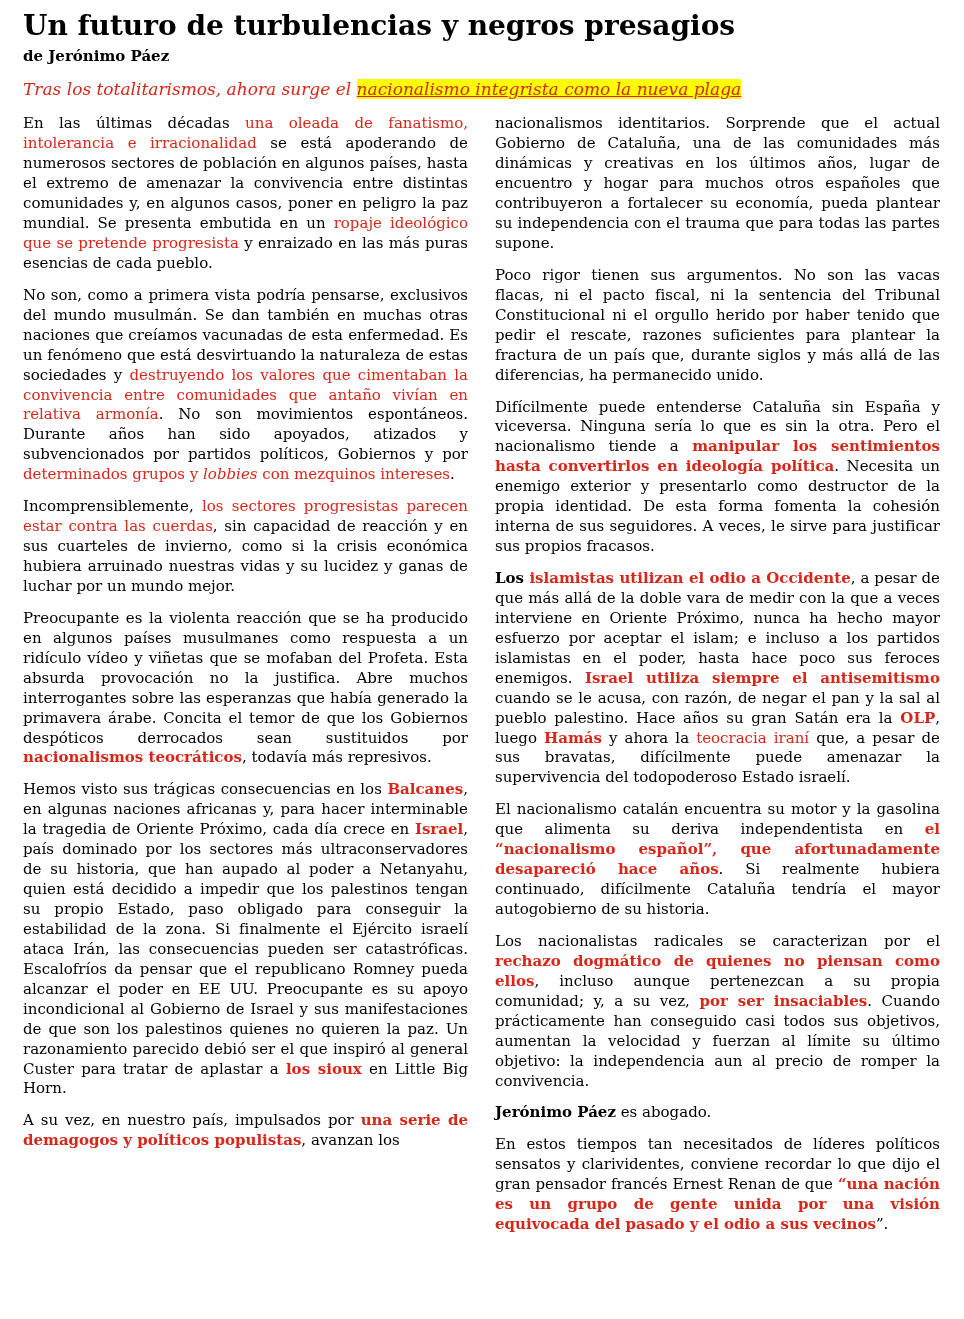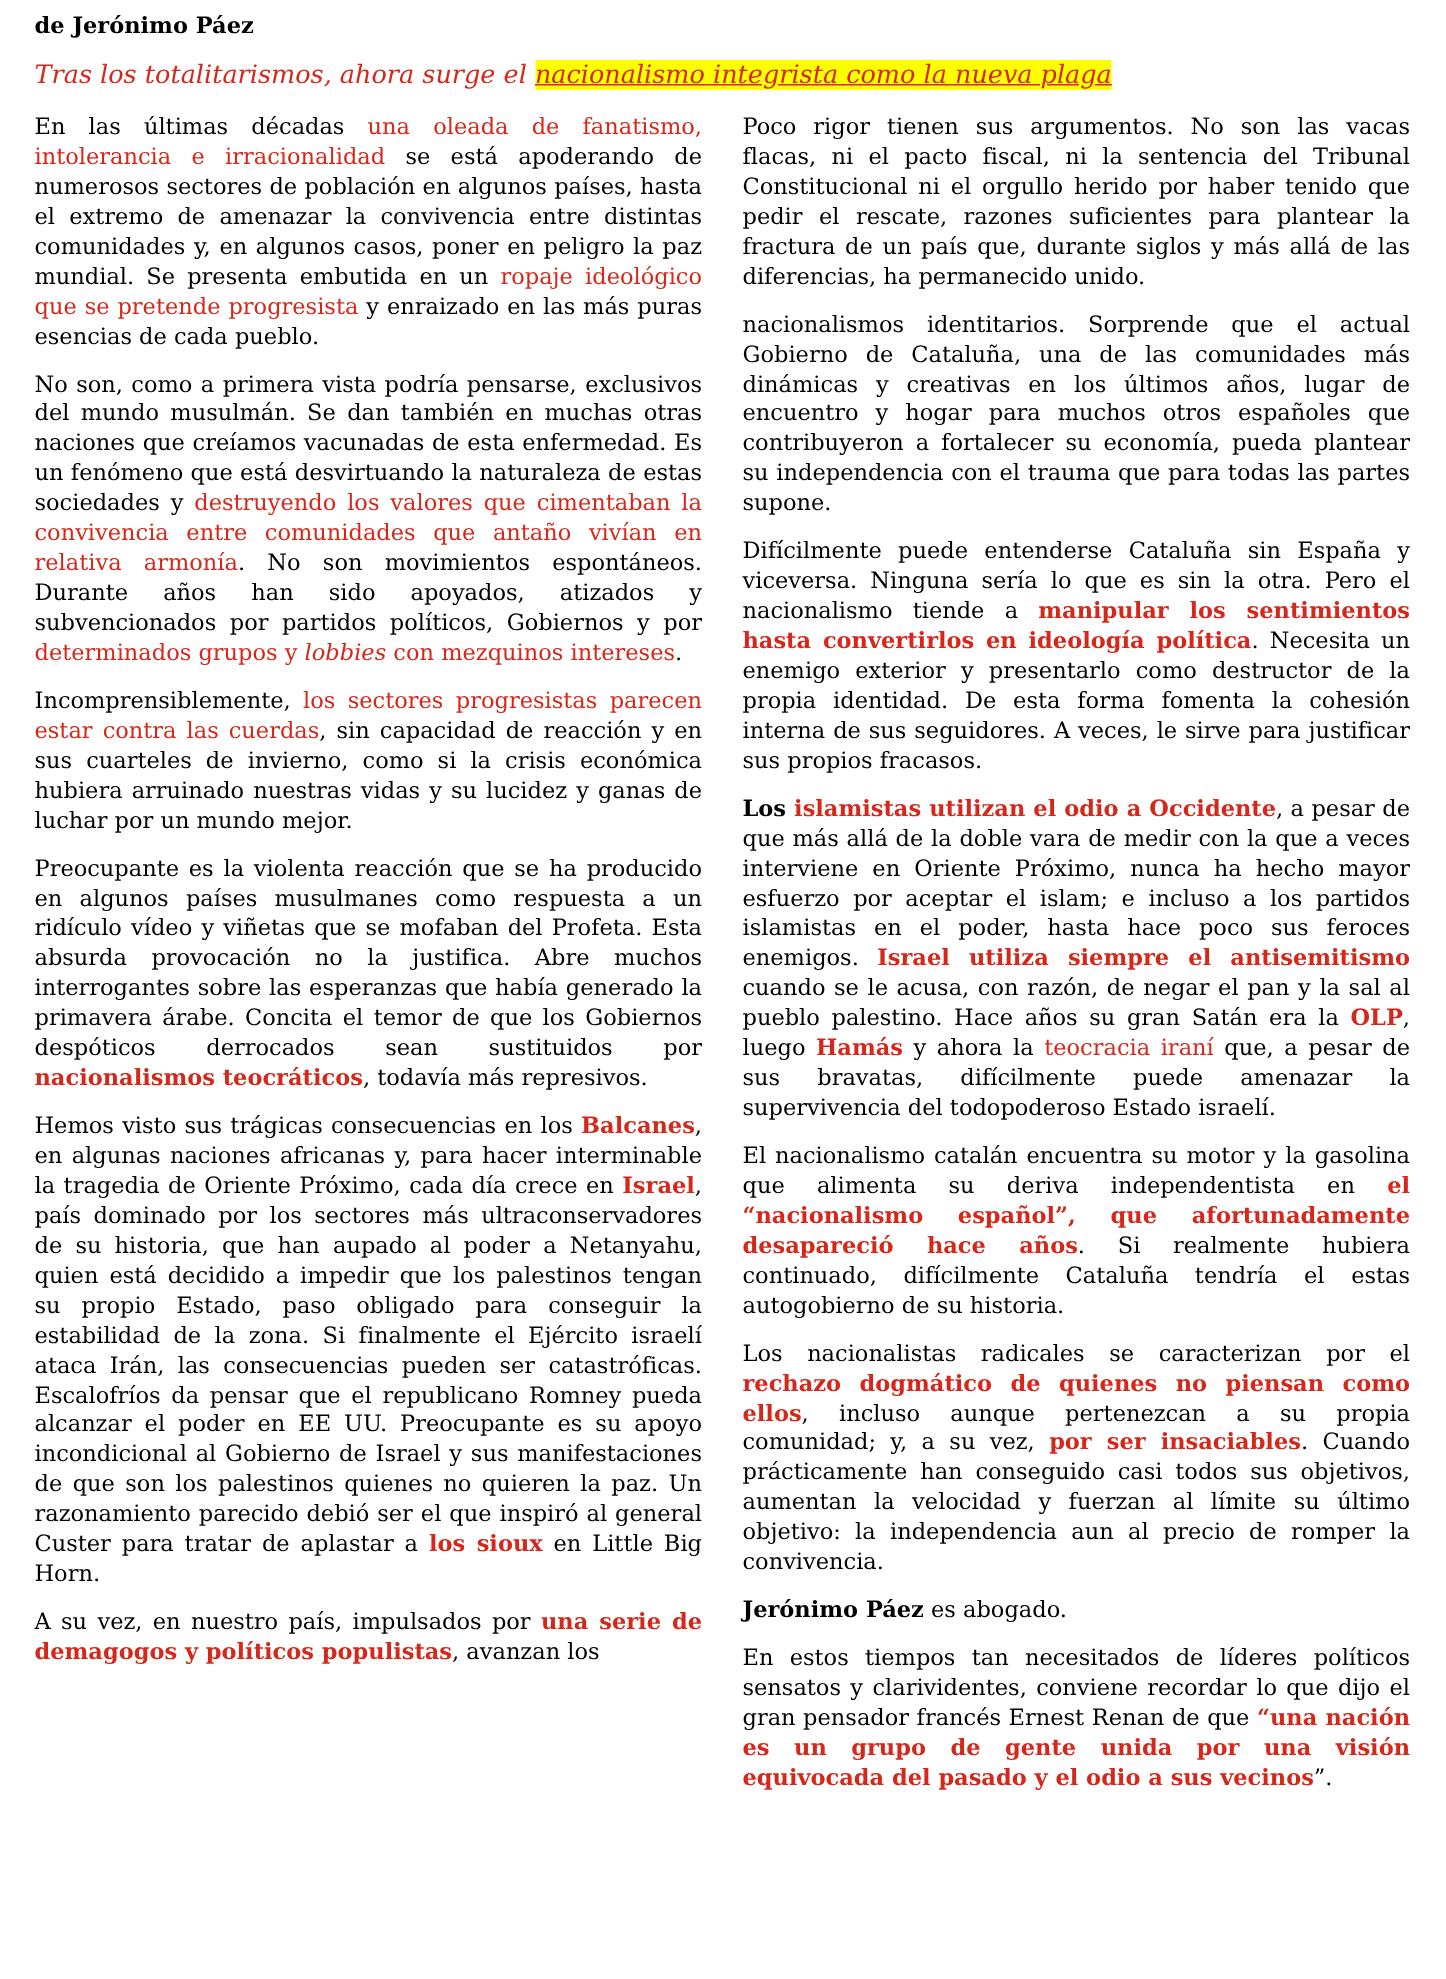--- a/index.html
+++ b/index.html
@@ -30,37 +30,38 @@
   .run-i  { }
   .run-r  { color:var(--red); }
   .run-rb { color:var(--red); font-weight:bold; }
   .run-ri { color:var(--red); font-style:italic; }
 </style>
 </head>
 <body>
 
 <div class="page">
 
+  <h1 class="title">Un futuro de turbulencias y negros presagios</h1>
   <div class="byline">de Jerónimo Páez</div>
 
   <p class="lead"><span class="run run-lead">Tras los totalitarismos, ahora surge el </span><span class="run run-lead-hl">nacionalismo integrista como la nueva plaga</span></p>
 
   <div class="columns">
     <div class="col">
         <p class="para"><span class="run run-n">En las últimas décadas </span><span class="run run-r">una oleada de fanatismo, intolerancia e irracionalidad</span><span class="run run-n"> se está apoderando de numerosos sectores de población en algunos países, hasta el extremo de amenazar la convivencia entre distintas comunidades y, en algunos casos, poner en peligro la paz mundial. Se presenta embutida en un </span><span class="run run-r">ropaje ideológico que se pretende progresista</span><span class="run run-n"> y enraizado en las más puras esencias de cada pueblo.</span></p>
         <p class="para"><span class="run run-n">No son, como a primera vista podría pensarse, exclusivos del mundo musulmán. Se dan también en muchas otras naciones que creíamos vacunadas de esta enfermedad. Es un fenómeno que está desvirtuando la naturaleza de estas sociedades y </span><span class="run run-r">destruyendo los valores que cimentaban la convivencia entre comunidades que antaño vivían en relativa armonía</span><span class="run run-n">. No son movimientos espontáneos. Durante años han sido apoyados, atizados y subvencionados por partidos políticos, Gobiernos y por </span><span class="run run-r">determinados grupos y </span><span class="run run-ri">lobbies</span><span class="run run-r"> con mezquinos intereses</span><span class="run run-n">.</span></p>
         <p class="para"><span class="run run-n">Incomprensiblemente, </span><span class="run run-r">los sectores progresistas parecen estar contra las cuerdas</span><span class="run run-n">, sin capacidad de reacción y en sus cuarteles de invierno, como si la crisis económica hubiera arruinado nuestras vidas y su lucidez y ganas de luchar por un mundo mejor.</span></p>
         <p class="para"><span class="run run-n">Preocupante es la violenta reacción que se ha producido en algunos países musulmanes como respuesta a un ridículo vídeo y viñetas que se mofaban del Profeta. Esta absurda provocación no la justifica. Abre muchos interrogantes sobre las esperanzas que había generado la </span><span class="run run-i">primavera árabe</span><span class="run run-n">. Concita el temor de que los Gobiernos despóticos derrocados sean sustituidos por </span><span class="run run-rb">nacionalismos teocráticos</span><span class="run run-n">, todavía más represivos.</span></p>
         <p class="para"><span class="run run-n">Hemos visto sus trágicas consecuencias en los </span><span class="run run-rb">Balcanes</span><span class="run run-n">, en algunas naciones africanas y, para hacer interminable la tragedia de Oriente Próximo, cada día crece en </span><span class="run run-rb">Israel</span><span class="run run-n">, país dominado por los sectores más ultraconservadores de su historia, que han aupado al poder a Netanyahu, quien está decidido a impedir que los palestinos tengan su propio Estado, paso obligado para conseguir la estabilidad de la zona. Si finalmente el Ejército israelí ataca Irán, las consecuencias pueden ser catastróficas. Escalofríos da pensar que el republicano Romney pueda alcanzar el poder en EE UU. Preocupante es su apoyo incondicional al Gobierno de Israel y sus manifestaciones de que son los palestinos quienes no quieren la paz. Un razonamiento parecido debió ser el que inspiró al general Custer para tratar de aplastar a </span><span class="run run-rb">los sioux</span><span class="run run-n"> en Little Big Horn.</span></p>
         <p class="para"><span class="run run-n">A su vez, en nuestro país, impulsados por </span><span class="run run-rb">una serie de demagogos y políticos populistas</span><span class="run run-n">, avanzan los</span></p>
       </div>
     <div class="col">
+        <p class="para"><span class="run run-n">nacionalismos identitarios. Sorprende que el actual Gobierno de Cataluña, una de las comunidades más dinámicas y creativas en los últimos años, lugar de encuentro y hogar para muchos otros españoles que contribuyeron a fortalecer su economía, pueda plantear su independencia con el trauma que para todas las partes supone.</span></p>
         <p class="para"><span class="run run-n">Poco rigor tienen sus argumentos. No son las vacas flacas, ni el pacto fiscal, ni la sentencia del Tribunal Constitucional ni el orgullo herido por haber tenido que pedir el rescate, razones suficientes para plantear la fractura de un país que, durante siglos y más allá de las diferencias, ha permanecido unido.</span></p>
-        <p class="para"><span class="run run-n">nacionalismos identitarios. Sorprende que el actual Gobierno de Cataluña, una de las comunidades más dinámicas y creativas en los últimos años, lugar de encuentro y hogar para muchos otros españoles que contribuyeron a fortalecer su economía, pueda plantear su independencia con el trauma que para todas las partes supone.</span></p>
         <p class="para"><span class="run run-n">Difícilmente puede entenderse Cataluña sin España y viceversa. Ninguna sería lo que es sin la otra. Pero el nacionalismo tiende a </span><span class="run run-rb">manipular los sentimientos hasta convertirlos en ideología política</span><span class="run run-n">. Necesita un enemigo exterior y presentarlo como destructor de la propia identidad. De esta forma fomenta la cohesión interna de sus seguidores. A veces, le sirve para justificar sus propios fracasos.</span></p>
         <p class="para"><span class="run run-b">Los </span><span class="run run-rb">islamistas utilizan el odio a Occidente</span><span class="run run-n">, a pesar de que más allá de la doble vara de medir con la que a veces interviene en Oriente Próximo, nunca ha hecho mayor esfuerzo por aceptar el islam; e incluso a los partidos islamistas en el poder, hasta hace poco sus feroces enemigos. </span><span class="run run-rb">Israel utiliza siempre el antisemitismo</span><span class="run run-n"> cuando se le acusa, con razón, de negar el pan y la sal al pueblo palestino. Hace años su gran Satán era la </span><span class="run run-rb">OLP</span><span class="run run-n">, luego </span><span class="run run-rb">Hamás</span><span class="run run-n"> y ahora la </span><span class="run run-r">teocracia iraní</span><span class="run run-n"> que, a pesar de sus bravatas, difícilmente puede amenazar la supervivencia del todopoderoso Estado israelí.</span></p>
-        <p class="para"><span class="run run-n">El nacionalismo catalán encuentra su motor y la gasolina que alimenta su deriva independentista en </span><span class="run run-rb">el “nacionalismo español”, que afortunadamente desapareció hace años</span><span class="run run-n">. Si realmente hubiera continuado, difícilmente Cataluña tendría el estas autogobierno de su historia.</span></p>
+        <p class="para"><span class="run run-n">El nacionalismo catalán encuentra su motor y la gasolina que alimenta su deriva independentista en </span><span class="run run-rb">el “nacionalismo español”, que afortunadamente desapareció hace años</span><span class="run run-n">. Si realmente hubiera continuado, difícilmente Cataluña tendría el mayor autogobierno de su historia.</span></p>
         <p class="para"><span class="run run-n">Los nacionalistas radicales se caracterizan por el </span><span class="run run-rb">rechazo dogmático de quienes no piensan como ellos</span><span class="run run-n">, incluso aunque pertenezcan a su propia comunidad; y, a su vez, </span><span class="run run-rb">por ser insaciables</span><span class="run run-n">. Cuando prácticamente han conseguido casi todos sus objetivos, aumentan la velocidad y fuerzan al límite su último objetivo: la independencia aun al precio de romper la convivencia.</span></p>
         <p class="para"><span class="run run-b">Jerónimo Páez</span><span class="run run-n"> es abogado.</span></p>
         <p class="para"><span class="run run-n">En estos tiempos tan necesitados de líderes políticos sensatos y clarividentes, conviene recordar lo que dijo el gran pensador francés Ernest Renan de que </span><span class="run run-rb">“una nación es un grupo de gente unida por una visión equivocada del pasado y el odio a sus vecinos</span><span class="run run-n">”.</span></p>
       </div>
   </div>
 </div>
 
 </body></html>

